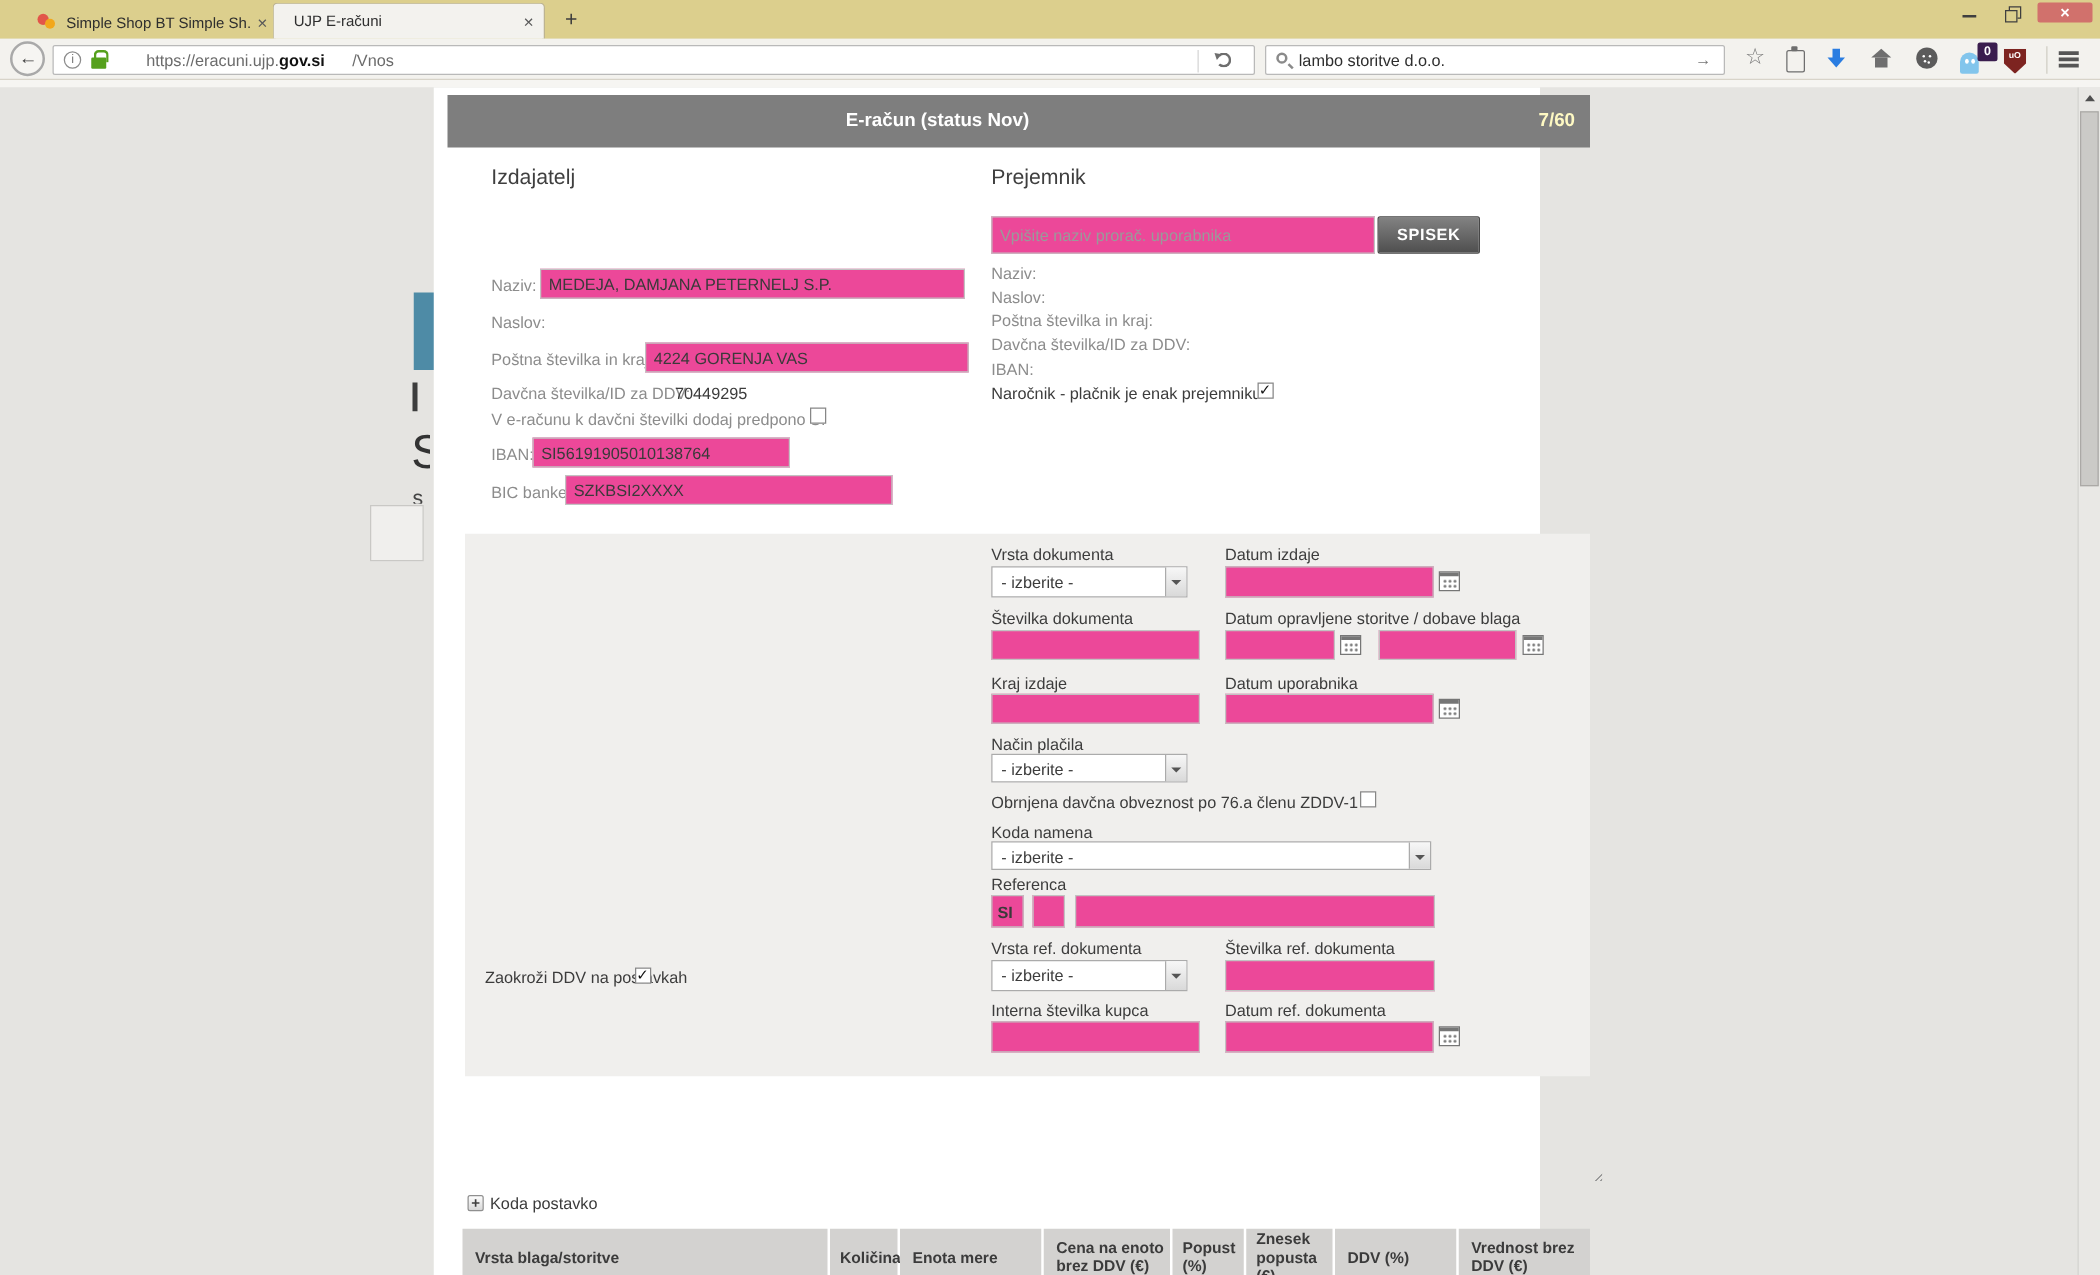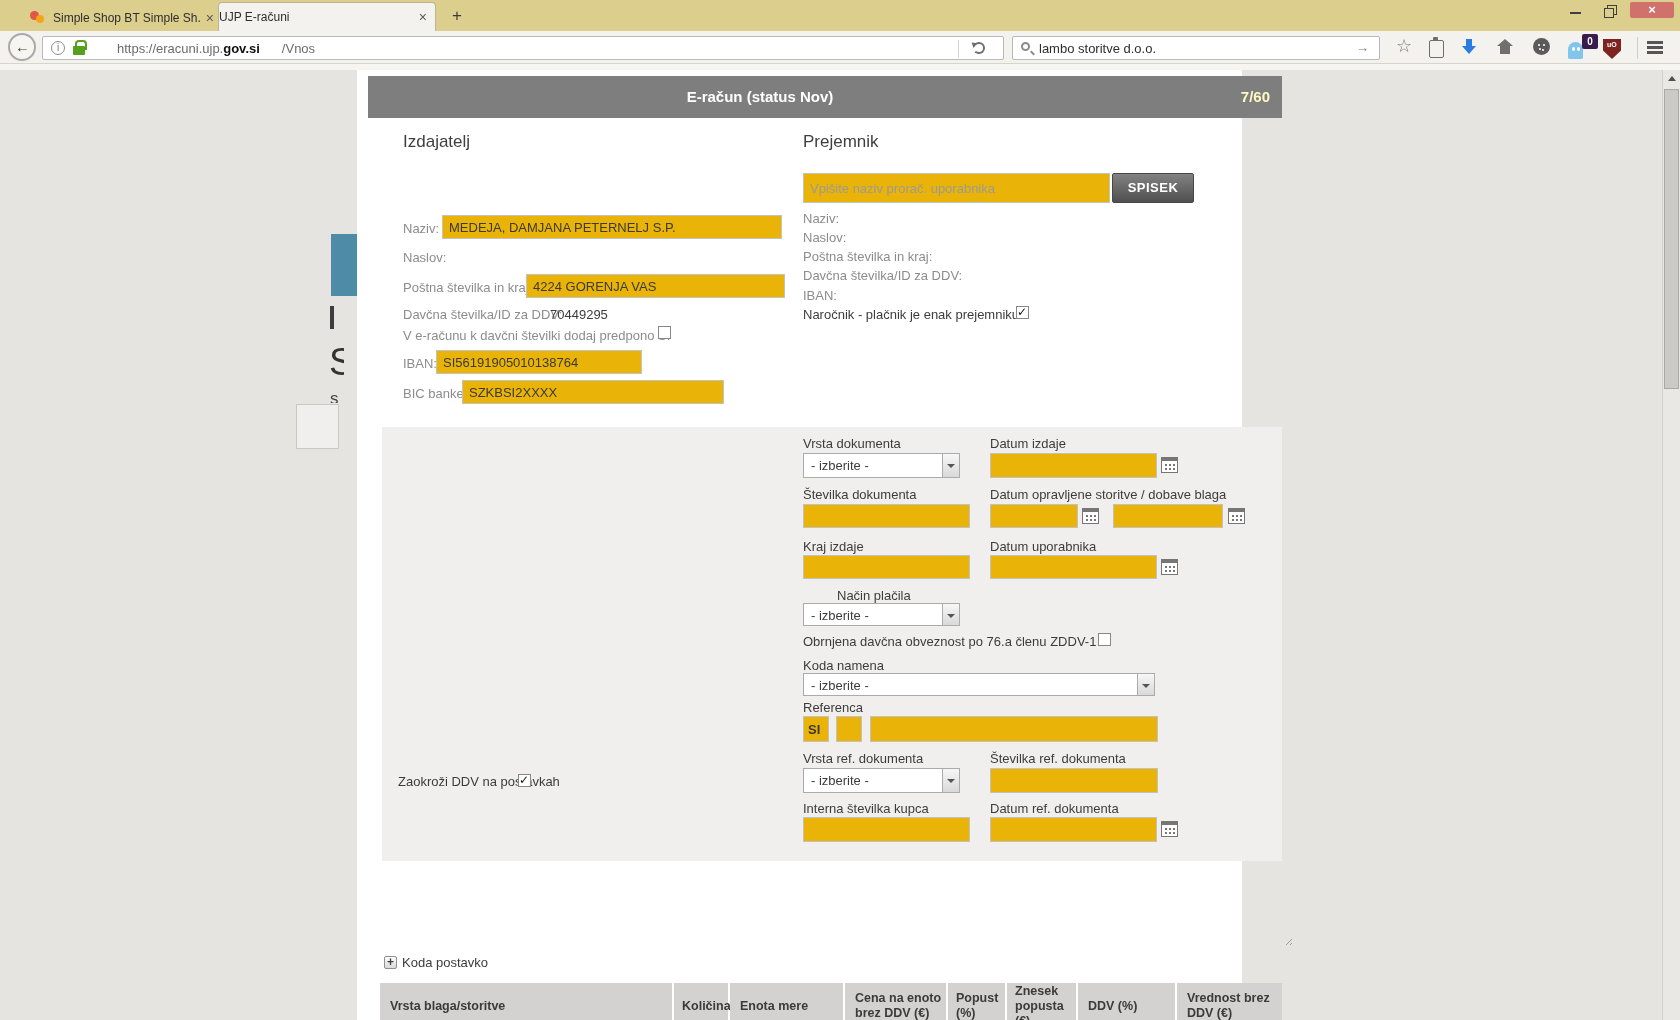--- a/index.html
+++ b/index.html
@@ -6,21 +6,21 @@
   html,body { width:1680px; height:1020px; overflow:hidden; background:#e5e4e1;
               font-family:"Liberation Sans","DejaVu Sans",sans-serif; }
 
   
   .tabstrip { position:absolute; left:0; top:0; width:1680px; height:31px; background:#dccf8d; }
   .tab { position:absolute; top:4px; height:27px; display:flex; align-items:center; cursor:default; }
   .tab-inactive { left:26px; width:196px; }
   .tab-active { left:218px; width:218px; top:2px; height:29px; background:#f3f2ee;
                 border:1px solid #bdb491; border-bottom:none; border-radius:4px 4px 0 0; }
   .tab-title { font-size:12px; color:#2e2e2e; white-space:nowrap; overflow:hidden; flex:1; }
-  .tab-active .tab-title { }
+  .tab-active .tab-title { margin-left:16px; }
   .tab-close { font-size:14px; color:#5a5a5a; margin:0 8px 0 6px; line-height:14px; }
   .favicon { width:16px; height:14px; position:relative; margin:0 7px 0 4px; }
   .favicon::before { content:""; position:absolute; left:0; top:0; width:9px; height:9px; border-radius:50%; background:#e25549; }
   .favicon::after { content:""; position:absolute; left:6px; top:4px; width:8px; height:8px; border-radius:50%; background:#f2a71b; }
   .newtab { position:absolute; left:446px; top:6px; font-size:17px; color:#3c3c3c; padding:0 6px; }
   .winbtns { position:absolute; top:2px; right:6px; height:16px; display:flex; align-items:center; }
   .win-min,.win-restore { width:28px; height:16px; position:relative; margin-right:6px; }
   .win-min::after { content:""; position:absolute; left:8px; top:10px; width:11px; height:2px; background:#3f3f3f; }
   .win-restore::before { content:""; position:absolute; left:11px; top:3px; width:8px; height:8px; border:1.5px solid #3f3f3f; background:transparent; }
   .win-restore::after { content:""; position:absolute; left:8px; top:6px; width:8px; height:8px; border:1.5px solid #3f3f3f; background:#dccf8d; }
@@ -84,28 +84,28 @@
   .frag-box { position:absolute; left:296px; top:334px; width:43px; height:45px; background:#f0efed; border:1px solid #c9c8c5; }
 
   
   .scrollbar { position:absolute; left:1662px; top:0; width:18px; height:950px; background:#e9e8e5; border-left:1px solid #d2d1ce; }
   .sb-up { position:absolute; left:0; top:0; width:17px; height:17px; }
   .sb-up::after { content:""; position:absolute; left:5px; top:6px; width:0; height:0;
                   border-left:4px solid transparent; border-right:4px solid transparent; border-bottom:5px solid #4f4f4f; }
   .sb-thumb { position:absolute; left:1px; top:19px; width:15px; height:300px; background:#cbcac7; border:1px solid #aba9a6; }
 
   
-  .modal { position:absolute; left:357px; top:0; width:885px; height:950px; background:#fff; }
+  .modal { position:absolute; left:347px; top:0; width:885px; height:950px; background:#fff; }
   .mheader { position:absolute; left:11px; top:6px; width:914px; height:42px; background:#7e7e7e; }
   .mtitle { position:absolute; left:0; right:130px; top:12px; text-align:center; color:#fff; font-size:15px; font-weight:bold; }
   .mcounter { position:absolute; right:12px; top:12px; color:#fef9c3; font-size:15px; font-weight:bold; }
   .h2 { position:absolute; font-size:17px; color:#3f3f3f; }
   .lbl { position:absolute; font-size:13px; color:#8c8c8c; white-space:nowrap; }
   .dlbl { position:absolute; font-size:13px; color:#3c3c3c; white-space:nowrap; }
-  .inp { position:absolute; height:24px; border:1px solid #c2c2c2; background:#eab308; font-size:13px; color:#3a3a3a;
+  .inp { position:absolute; height:24px; border:1px solid #c2c2c2; background:#ec4899; font-size:13px; color:#3a3a3a;
          padding:0 6px; font-family:"Liberation Sans",sans-serif; outline:none; }
   .inp::placeholder, .ta::placeholder { color:#9a9a9a; opacity:1; }
   .cb { position:absolute; width:13px; height:13px; border:1px solid #878787; background:#fff; }
   .cb.checked::after { content:"✓"; position:absolute; left:0px; top:-2px; font-size:12px; font-weight:bold; color:#111; }
   .btn-spisek { position:absolute; left:755px; top:103px; width:82px; height:30px; background:linear-gradient(#828282,#4f4f4f);
                 border:1px solid #474747; border-radius:2px; color:#fff; font-size:13px; font-weight:bold;
                 text-align:center; line-height:28px; letter-spacing:0.5px; }
   .panel { position:absolute; left:25px; top:357px; width:900px; height:434px; background:#f0efed; }
   .sel { position:absolute; height:25px; background:#fff; border:1px solid #ababab; }
   .sel .txt { position:absolute; left:7px; top:4px; font-size:13px; color:#3c3c3c; }
@@ -234,21 +234,21 @@
       <span class="cal" style="left:700px; top:81px;"></span>
       <input class="inp" style="left: 731px; top: 77px; width: 110px;">
       <span class="cal" style="left:846px; top:81px;"></span>
 
       <span class="dlbl" style="left:421px; top:112px;">Kraj izdaje</span>
       <input class="inp" style="left: 421px; top: 128px; width: 167px;">
       <span class="dlbl" style="left:608px; top:112px;">Datum uporabnika</span>
       <input class="inp" style="left: 608px; top: 128px; width: 167px;">
       <span class="cal" style="left:779px; top:132px;"></span>
 
-      <span class="dlbl" style="left:421px; top:161px;margin-left:34px;">Način plačila</span>
+      <span class="dlbl" style="left:421px; top:161px;">Način plačila</span>
       <div class="sel" style="left:421px; top:176px; width:157px; height:23px;">
         <span class="txt">- izberite -</span>
           <span class="btn"></span>
       </div>
 
       <span class="dlbl" style="left:421px; top:207px;">Obrnjena davčna obveznost po 76.a členu ZDDV-1</span>
       <span class="cb" style="left:716px; top:206px;"></span>
 
       <span class="dlbl" style="left:421px; top:231px;">Koda namena</span>
       <div class="sel" style="left:421px; top:246px; width:352px; height:23px;">

